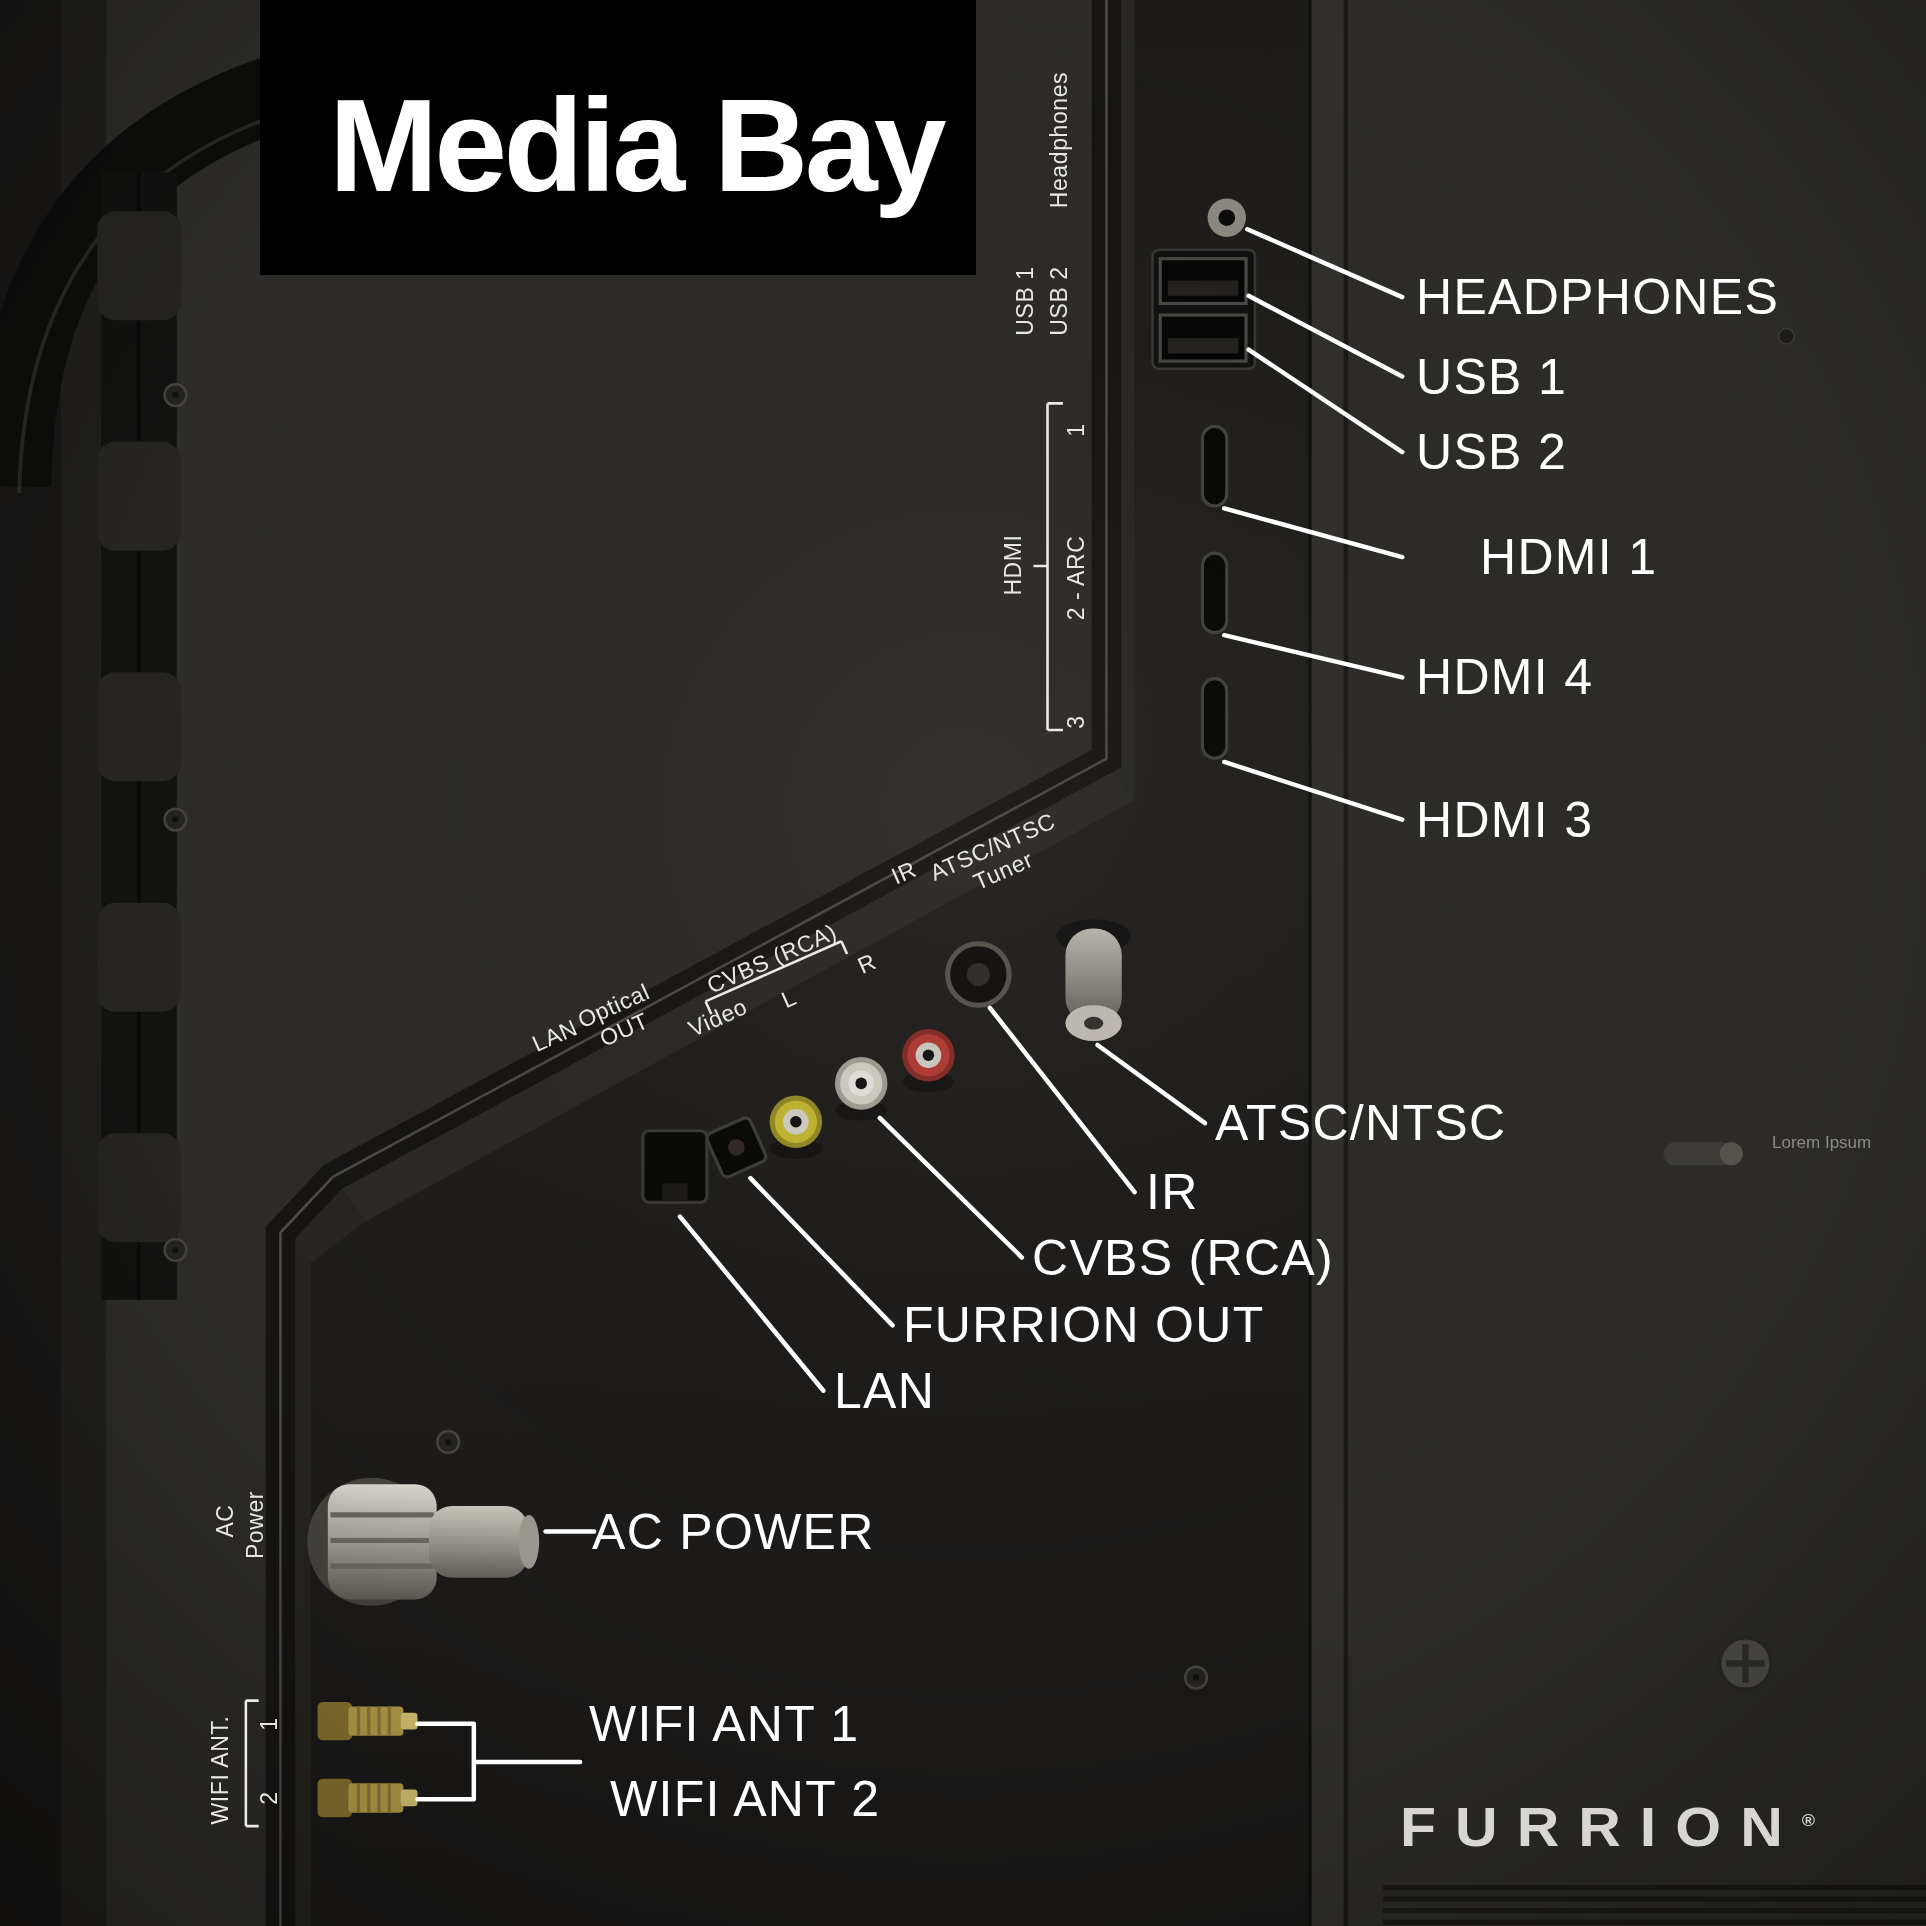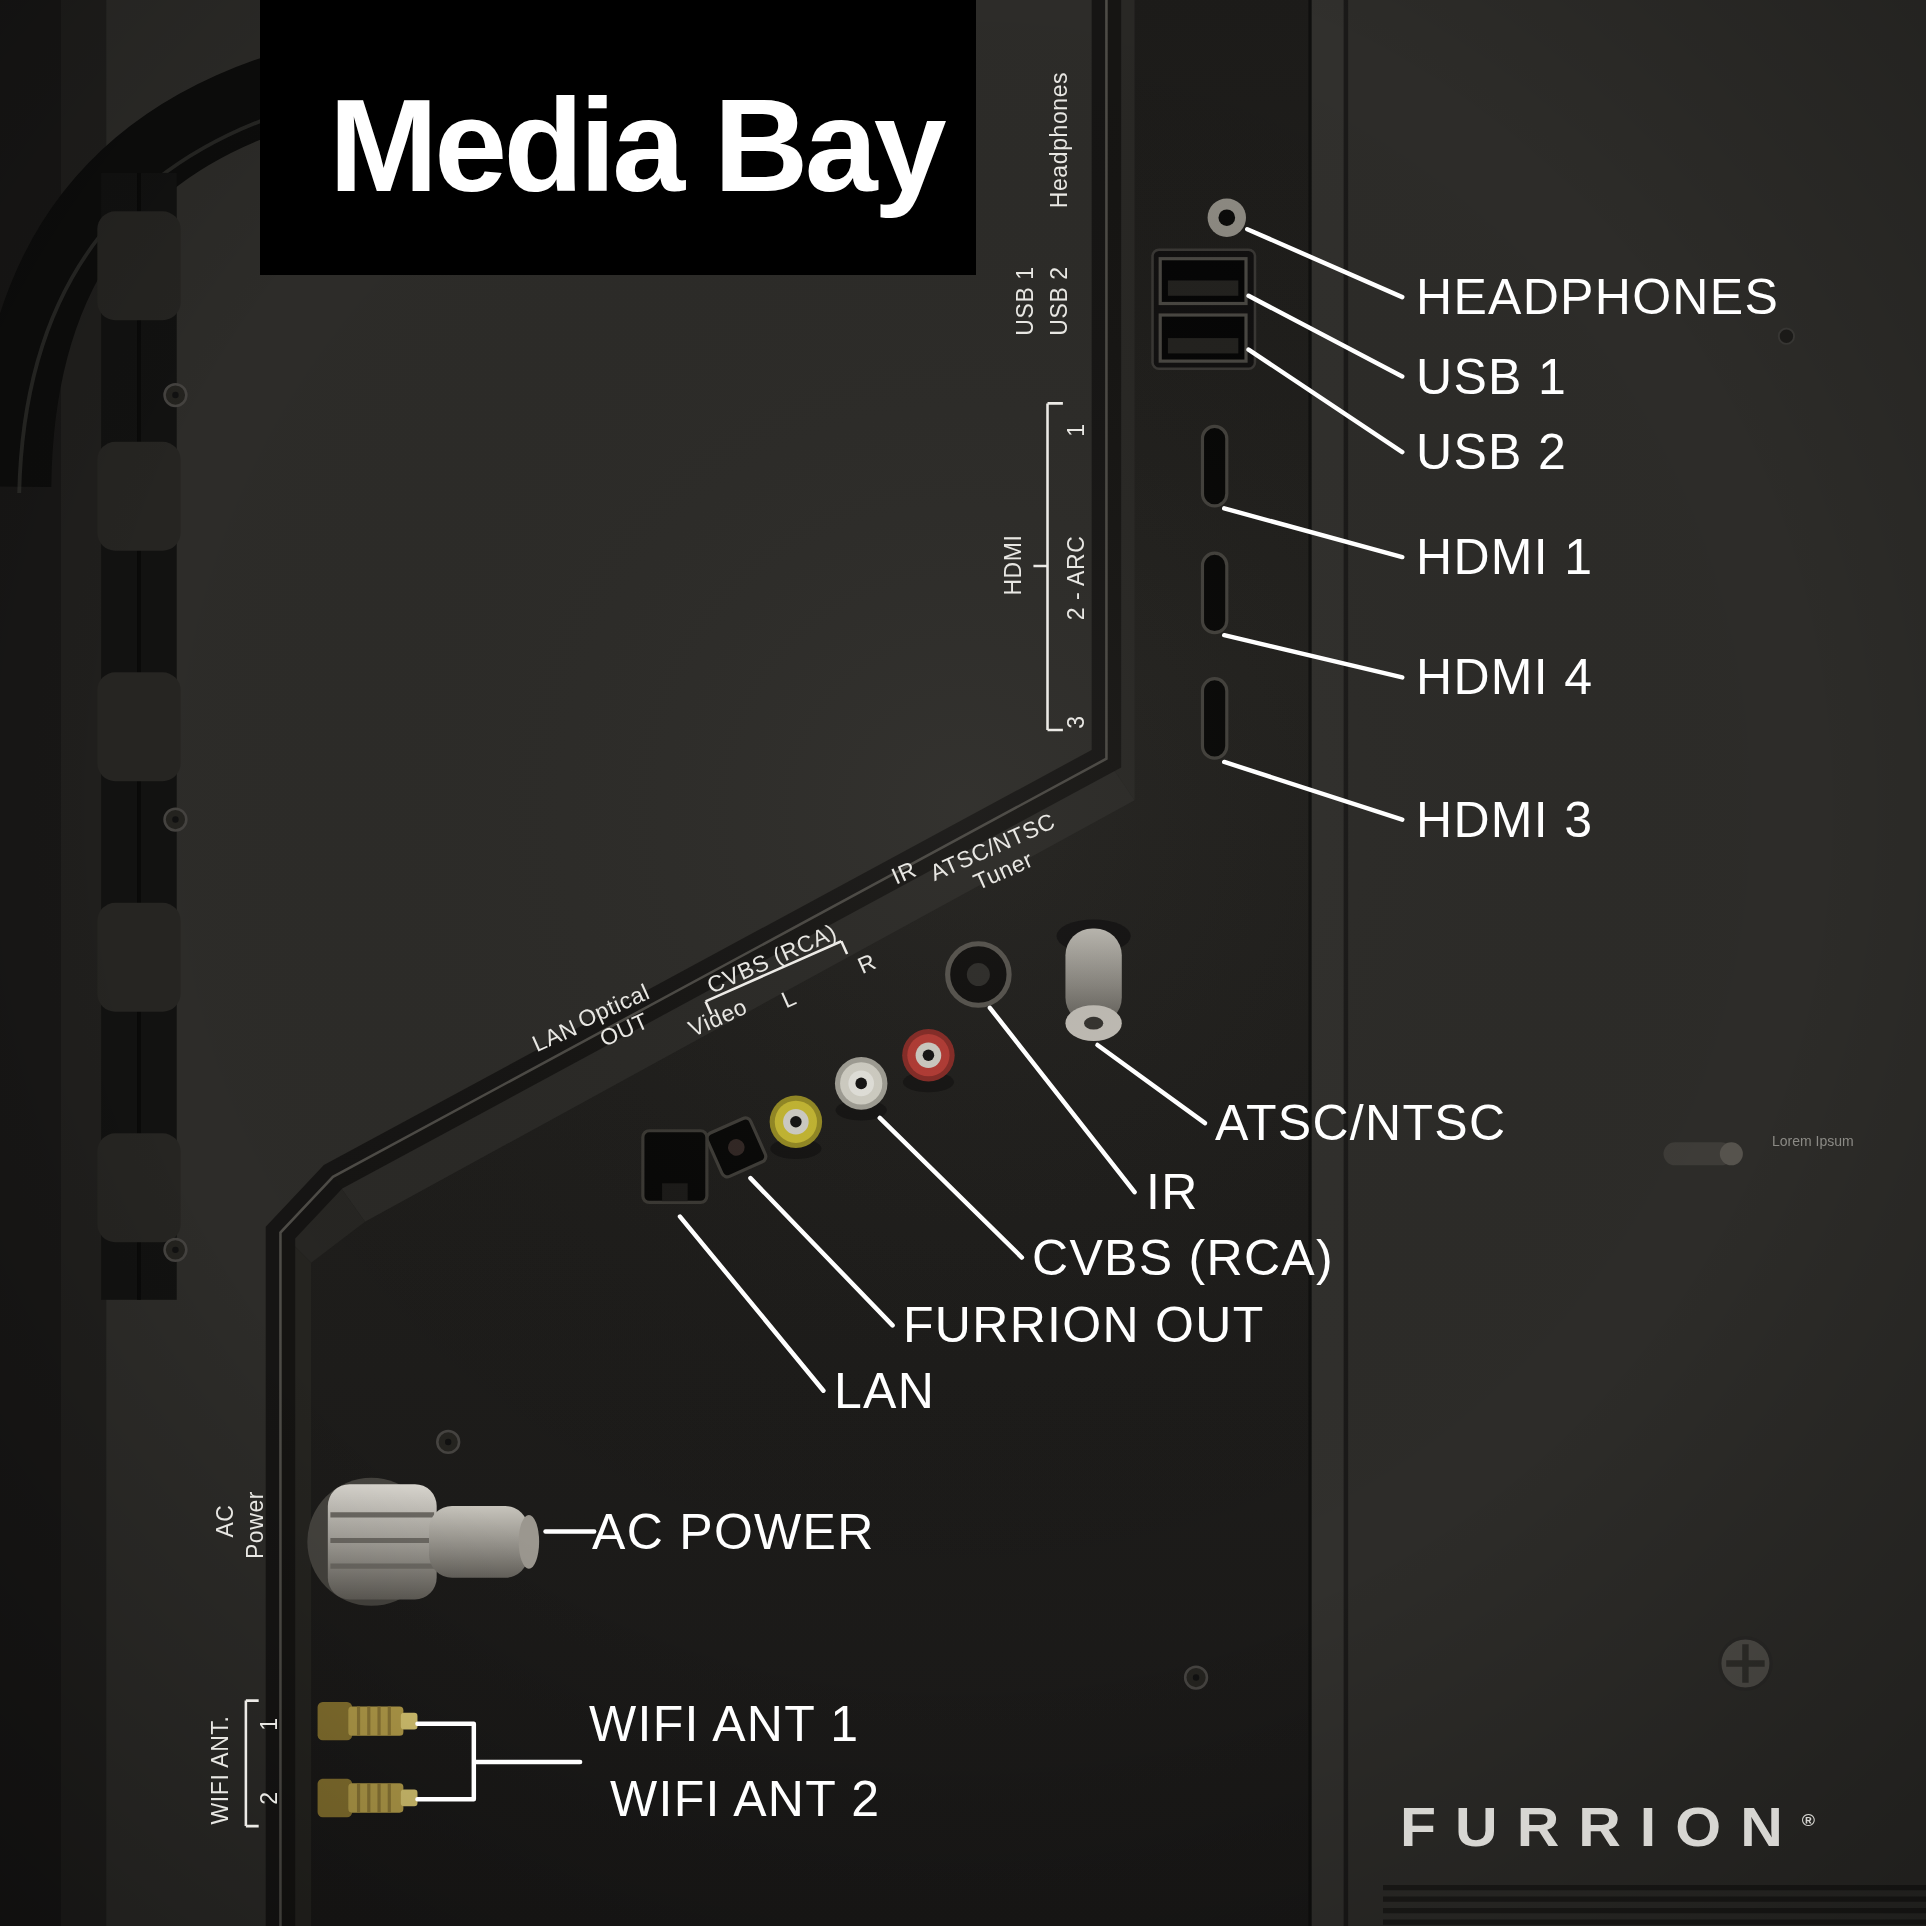--- a/index.html
+++ b/index.html
@@ -12,21 +12,21 @@
   .r90{transform:translate(-50%,-50%) rotate(-90deg);}
   .r24{transform:translate(-50%,-50%) rotate(-24deg);}
   .two{text-align:center;line-height:1.15;}
   .two span{display:block;}
   #title-box{position:absolute;left:260px;top:0;width:716px;height:275px;background:#000;
              display:flex;align-items:center;padding-left:69px;padding-top:15.4px;box-sizing:border-box;}
   #title-box span{font-size:131px;font-weight:700;letter-spacing:-3.8px;color:#fff;}
   #brand{position:absolute;left:1400px;top:1793px;font-size:59px;font-weight:700;
          letter-spacing:19px;color:#d7d6d2;transform:scaleY(.95);white-space:nowrap;}
   #brand sup{font-size:18px;letter-spacing:0;vertical-align:super;}
-  #fine-print{position:absolute;left:1772px;top:1133px;font-size:14px;color:#8b8a85;white-space:nowrap;}
+  #fine-print{position:absolute;left:1772px;top:1133px;font-size:17px;color:#8b8a85;white-space:nowrap;}
 </style>
 </head>
 <body>
 
 <div id="canvas">
 
 <svg width="1926" height="1926" viewBox="0 0 3008 3008">
   <defs>
     <linearGradient id="bayGrad" x1="0" y1="0" x2="0" y2="1">
       <stop offset="0" stop-color="#1c1b19"></stop>
@@ -242,21 +242,21 @@
   </g>
 </svg>
 
 <div id="title-box">
   <span>Media Bay</span>
 </div>
 
 <div class="callout" style="left:1416px;top:297px">HEADPHONES</div>
 <div class="callout" style="left:1416px;top:377px">USB 1</div>
 <div class="callout" style="left:1416px;top:452px">USB 2</div>
-<div class="callout" style="left:1416px;top:557px">HDMI 1</div>
+<div class="callout" style="left:1480px;top:557px">HDMI 1</div>
 <div class="callout" style="left:1416px;top:677px">HDMI 4</div>
 <div class="callout" style="left:1416px;top:820px">HDMI 3</div>
 <div class="callout" style="left:1215px;top:1123px">ATSC/NTSC</div>
 <div class="callout" style="left:1146px;top:1192px">IR</div>
 <div class="callout" style="left:1032px;top:1258px">CVBS (RCA)</div>
 <div class="callout" style="left:903px;top:1325px">FURRION OUT</div>
 <div class="callout" style="left:834px;top:1391px">LAN</div>
 <div class="callout" style="left:592px;top:1532px">AC POWER</div>
 <div class="callout" style="left:589px;top:1724px">WIFI ANT 1</div>
 <div class="callout" style="left:610px;top:1799px">WIFI ANT 2</div>

